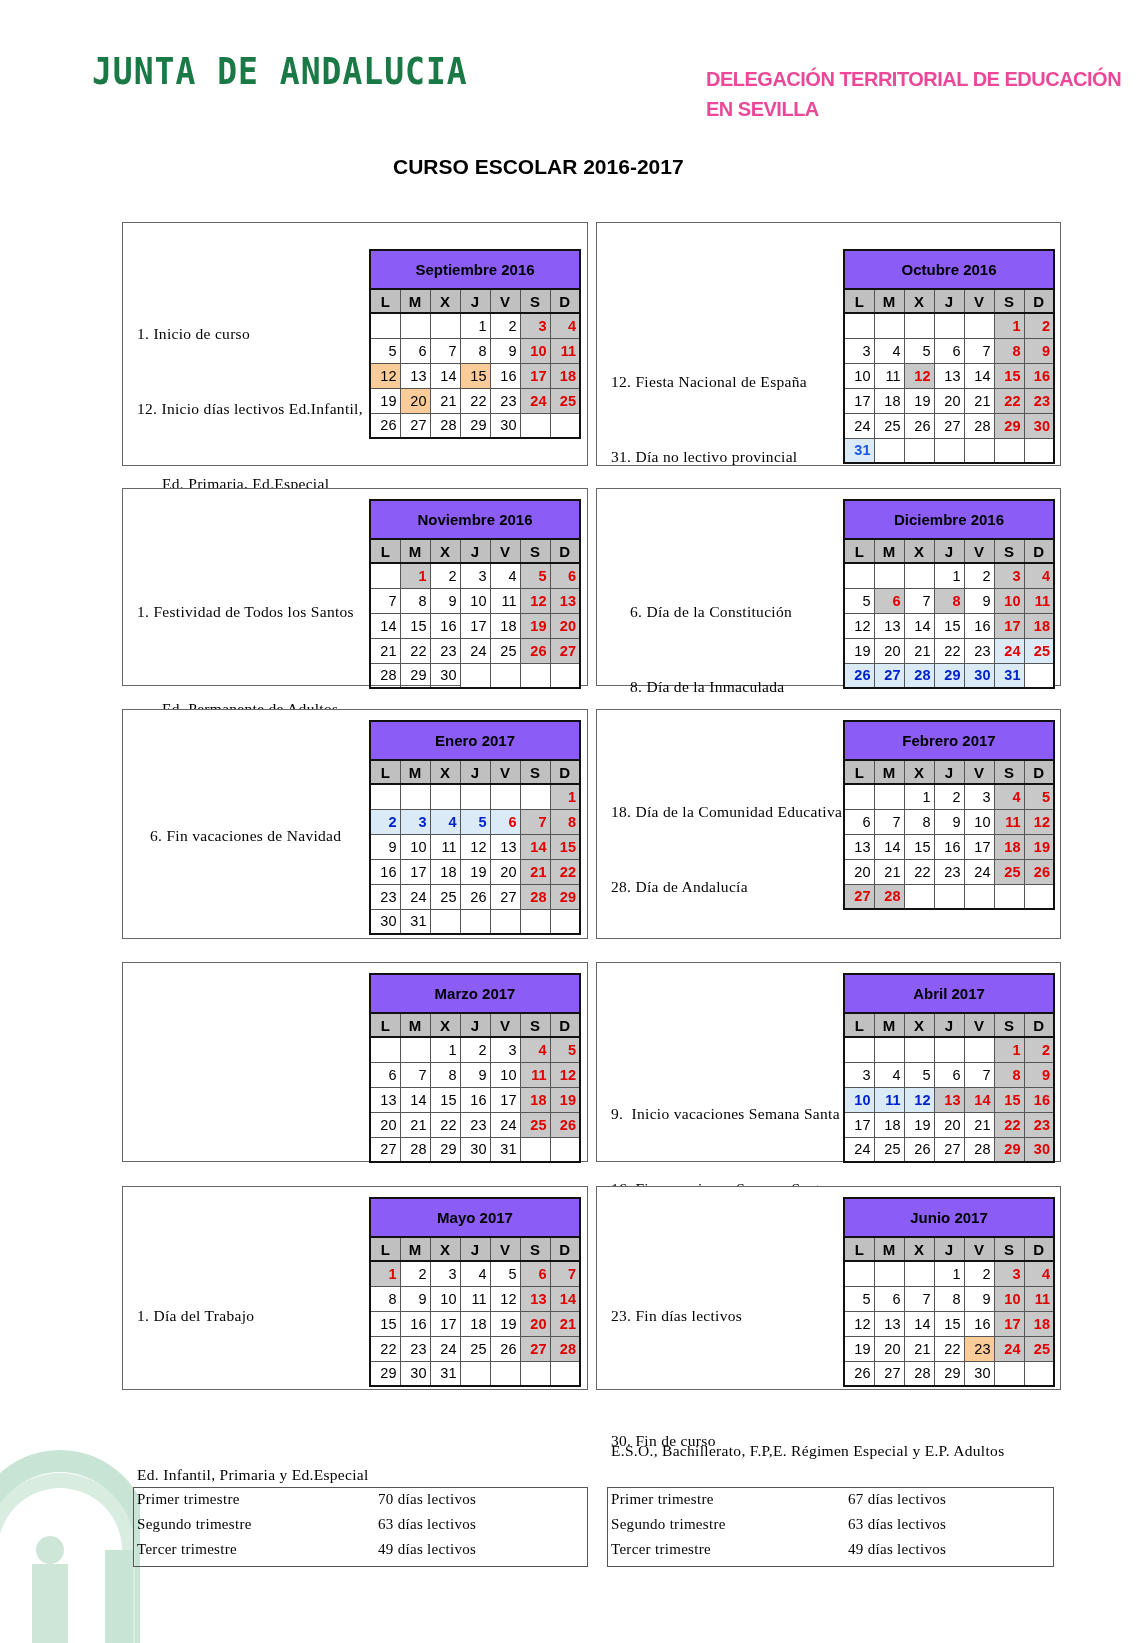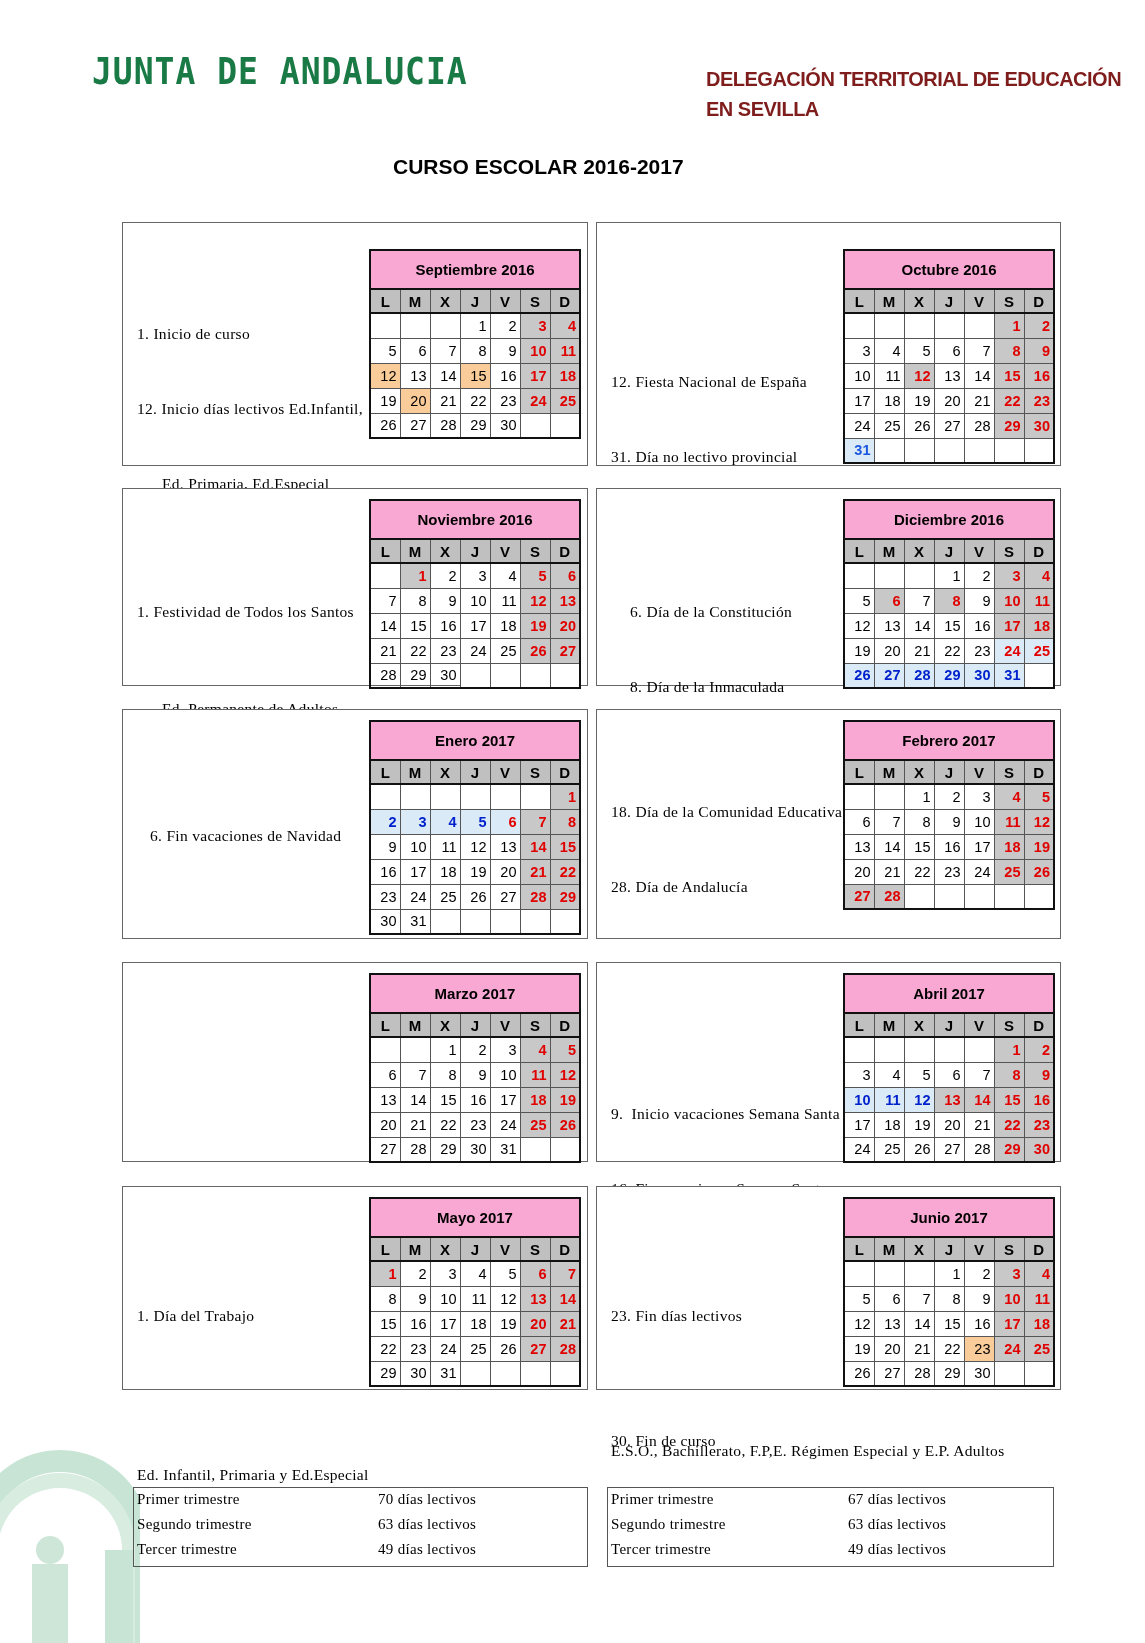--- a/index.html
+++ b/index.html
@@ -1,25 +1,25 @@
 <!DOCTYPE html>
 <html><head>
 <meta charset="utf-8">
 <style>
   html, body { margin:0; padding:0; background:#ffffff; }
   body { width:1145px; height:1643px; position:relative; overflow:hidden; font-family:"Liberation Serif", serif; color:#000; }
   .logo-left { position:absolute; left:92px; top:48px; font-family:"DejaVu Sans Mono", monospace; font-weight:bold; font-size:33px; color:#1a7a45; letter-spacing:1px; transform:scaleY(1.15); transform-origin:top left; }
-  .logo-right { position:absolute; left:706px; top:64px; font-family:"Liberation Sans", sans-serif; font-weight:bold; font-size:20px; color:#7f1d1d; line-height:30px; letter-spacing:-0.5px; }
+  .logo-right { position:absolute; left:706px; top:64px; font-family:"Liberation Sans", sans-serif; font-weight:bold; font-size:20px; color:#ec4899; line-height:30px; letter-spacing:-0.5px; }
   .doc-title { position:absolute; left:393px; top:155px; font-family:"Liberation Sans", sans-serif; font-weight:bold; font-size:21px; }
   .emblem { position:absolute; left:0; top:1430px; width:140px; height:213px; opacity:0.55; }
   .panel { position:absolute; border:1.5px solid #666; box-sizing:border-box; background:#fff; }
   .notes { position:absolute; font-size:15.5px; line-height:25px; white-space:pre; letter-spacing:0.3px; }
   table.cal { position:absolute; border-collapse:collapse; font-family:"Liberation Sans", sans-serif; border:2.5px solid #111; }
   table.cal td { width:30px; height:25px; border:1px solid #555; text-align:right; padding:0 3px 0 0; font-size:14.5px; box-sizing:border-box; }
-  table.cal tr.mh td { background:#f9a8d4; text-align:center; font-weight:bold; font-size:15px; height:39px; border-bottom:2px solid #111; padding:9px; }
+  table.cal tr.mh td { background:#8b5cf6; text-align:center; font-weight:bold; font-size:15px; height:39px; border-bottom:2px solid #111; padding:9px; }
   table.cal tr.dh td { background:#c0c0c0; text-align:center; font-weight:bold; font-size:15px; height:24px; border-bottom:2px solid #111; padding:0; }
   td.we { background:#c8c8c8; color:#e00000; font-weight:bold; }
   td.hol { background:#c8c8c8; color:#e00000; font-weight:bold; }
   td.vac { background:#dbeaf7; color:#0022cc; font-weight:bold; }
   td.vacred { background:#dbeaf7; color:#e00000; font-weight:bold; }
   td.np { background:#dbeaf7; color:#1a56e0; font-weight:bold; }
   td.start { background:#f9cc9a; }
   td.empty { background:#fff; }
   .sum-label { position:absolute; font-size:15.5px; letter-spacing:0.3px; }
   .sum-box { position:absolute; border:1px solid #555; box-sizing:border-box; }

